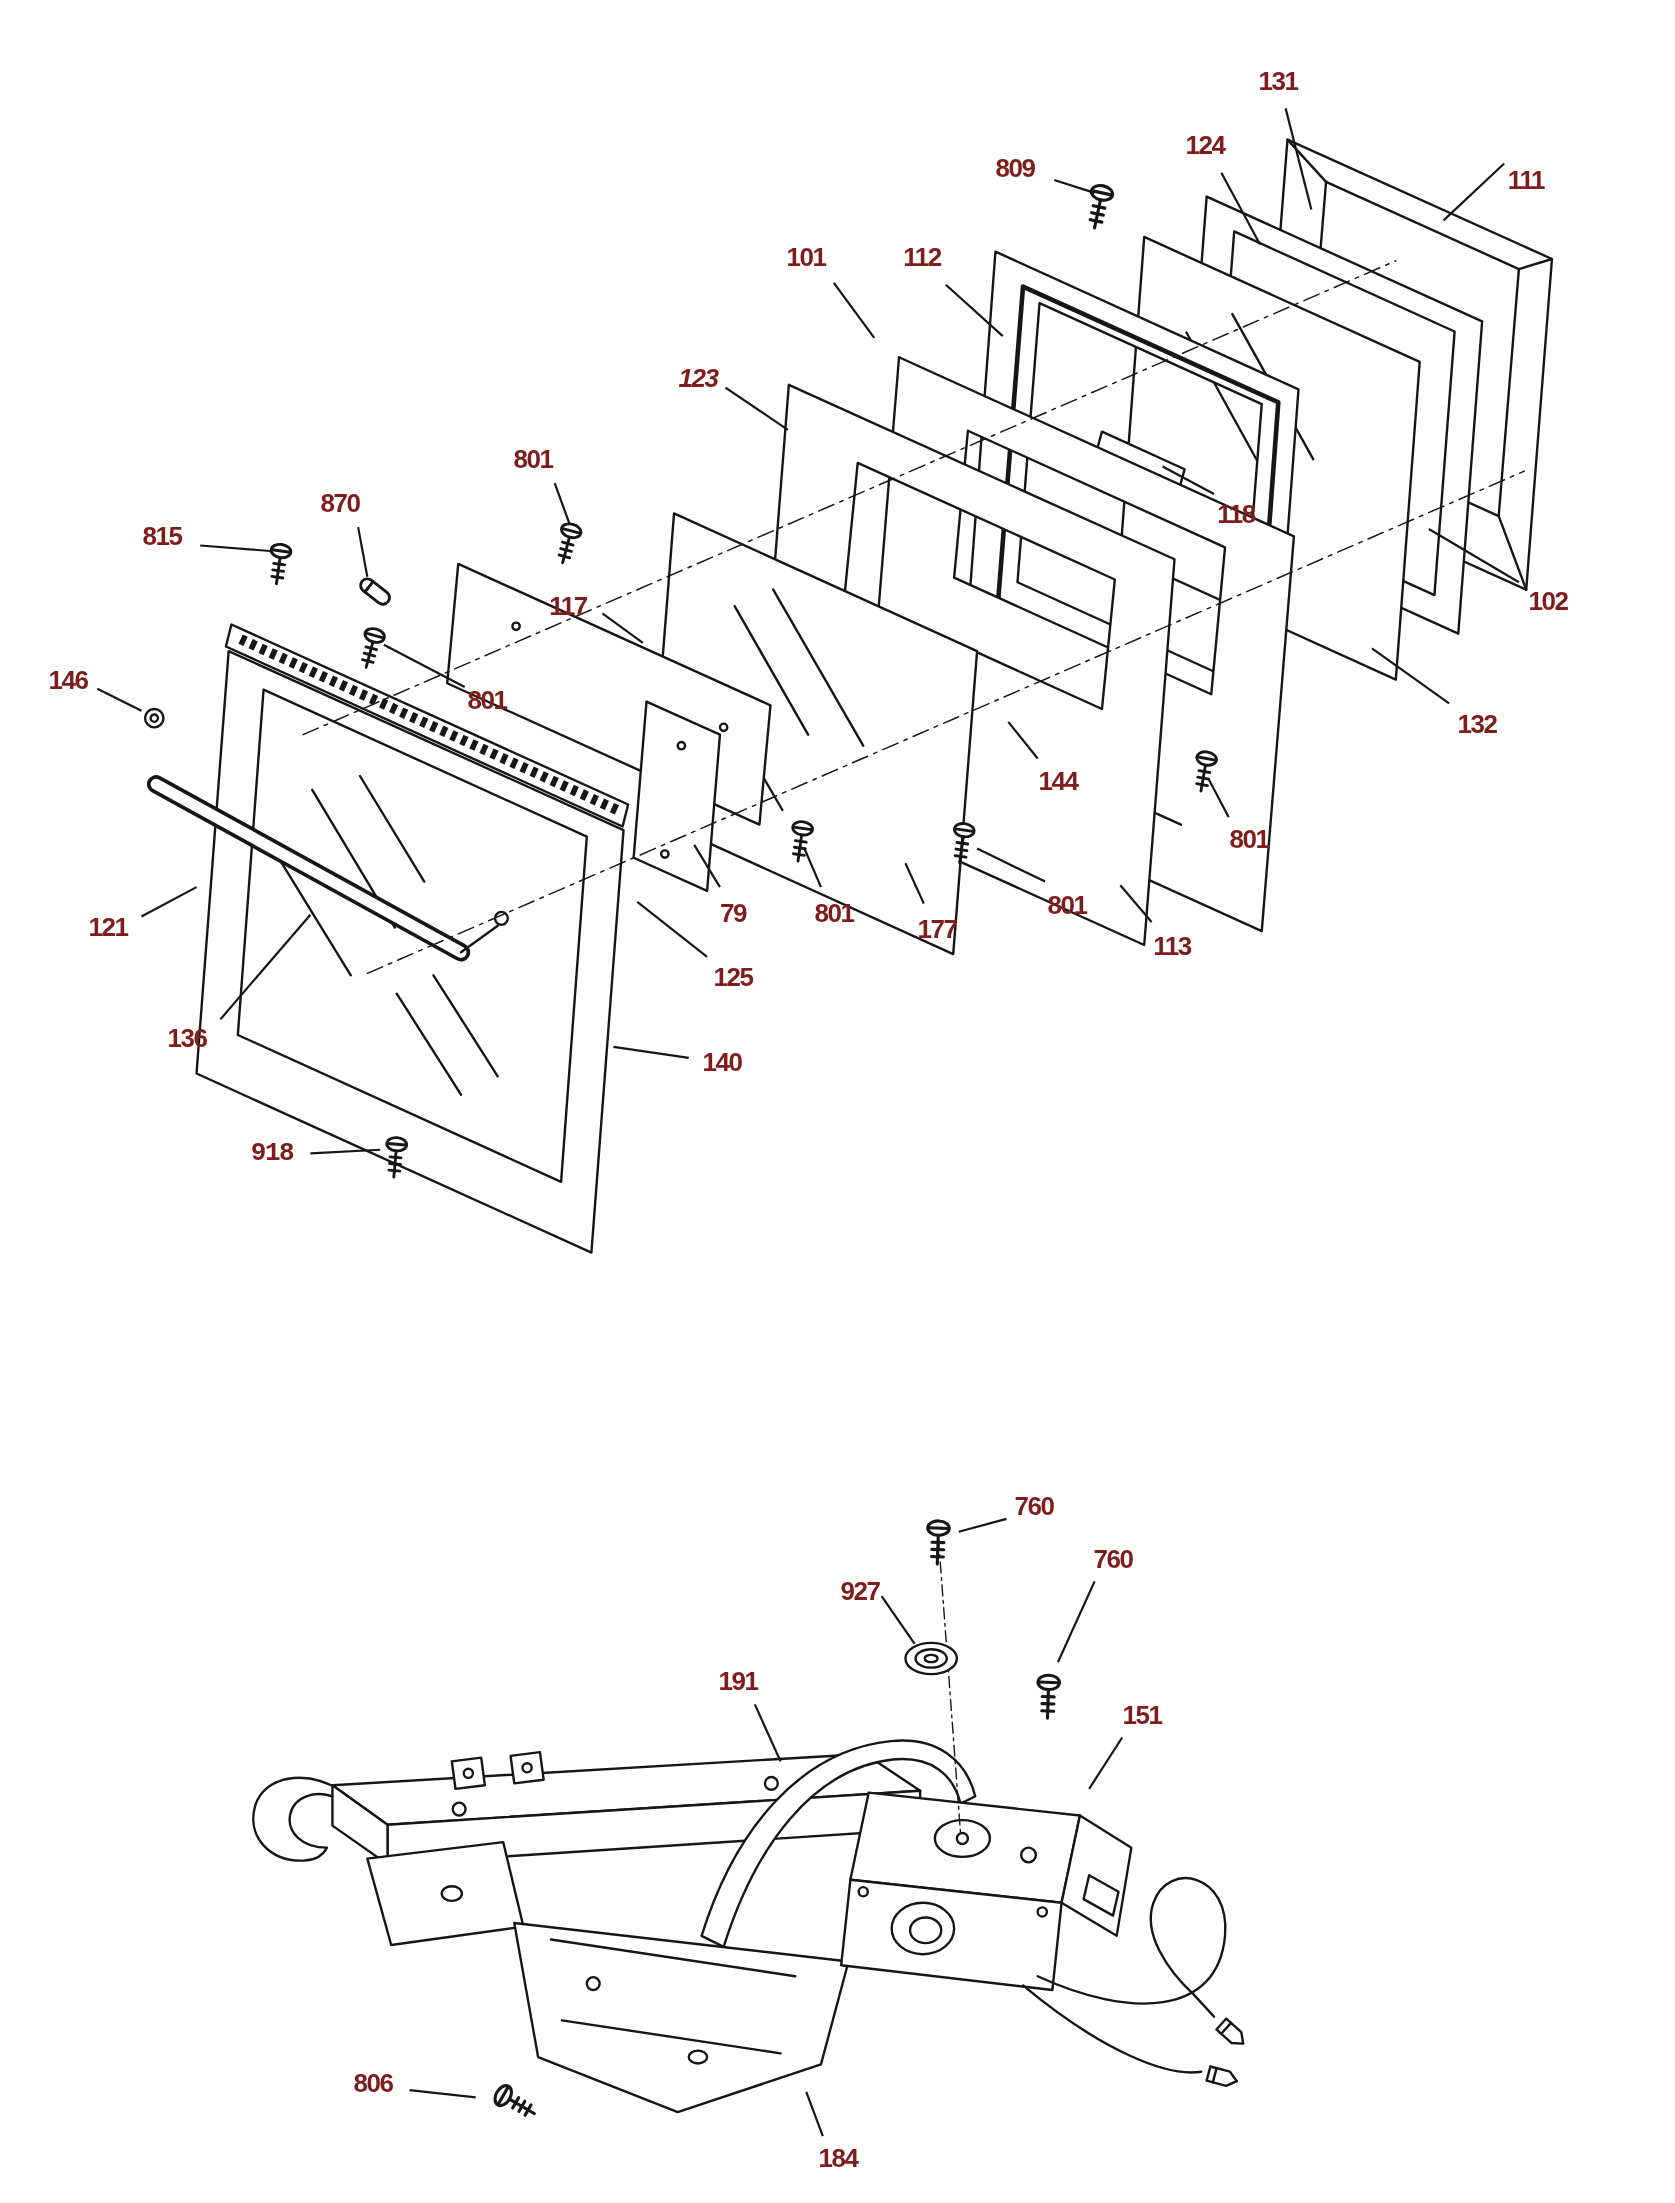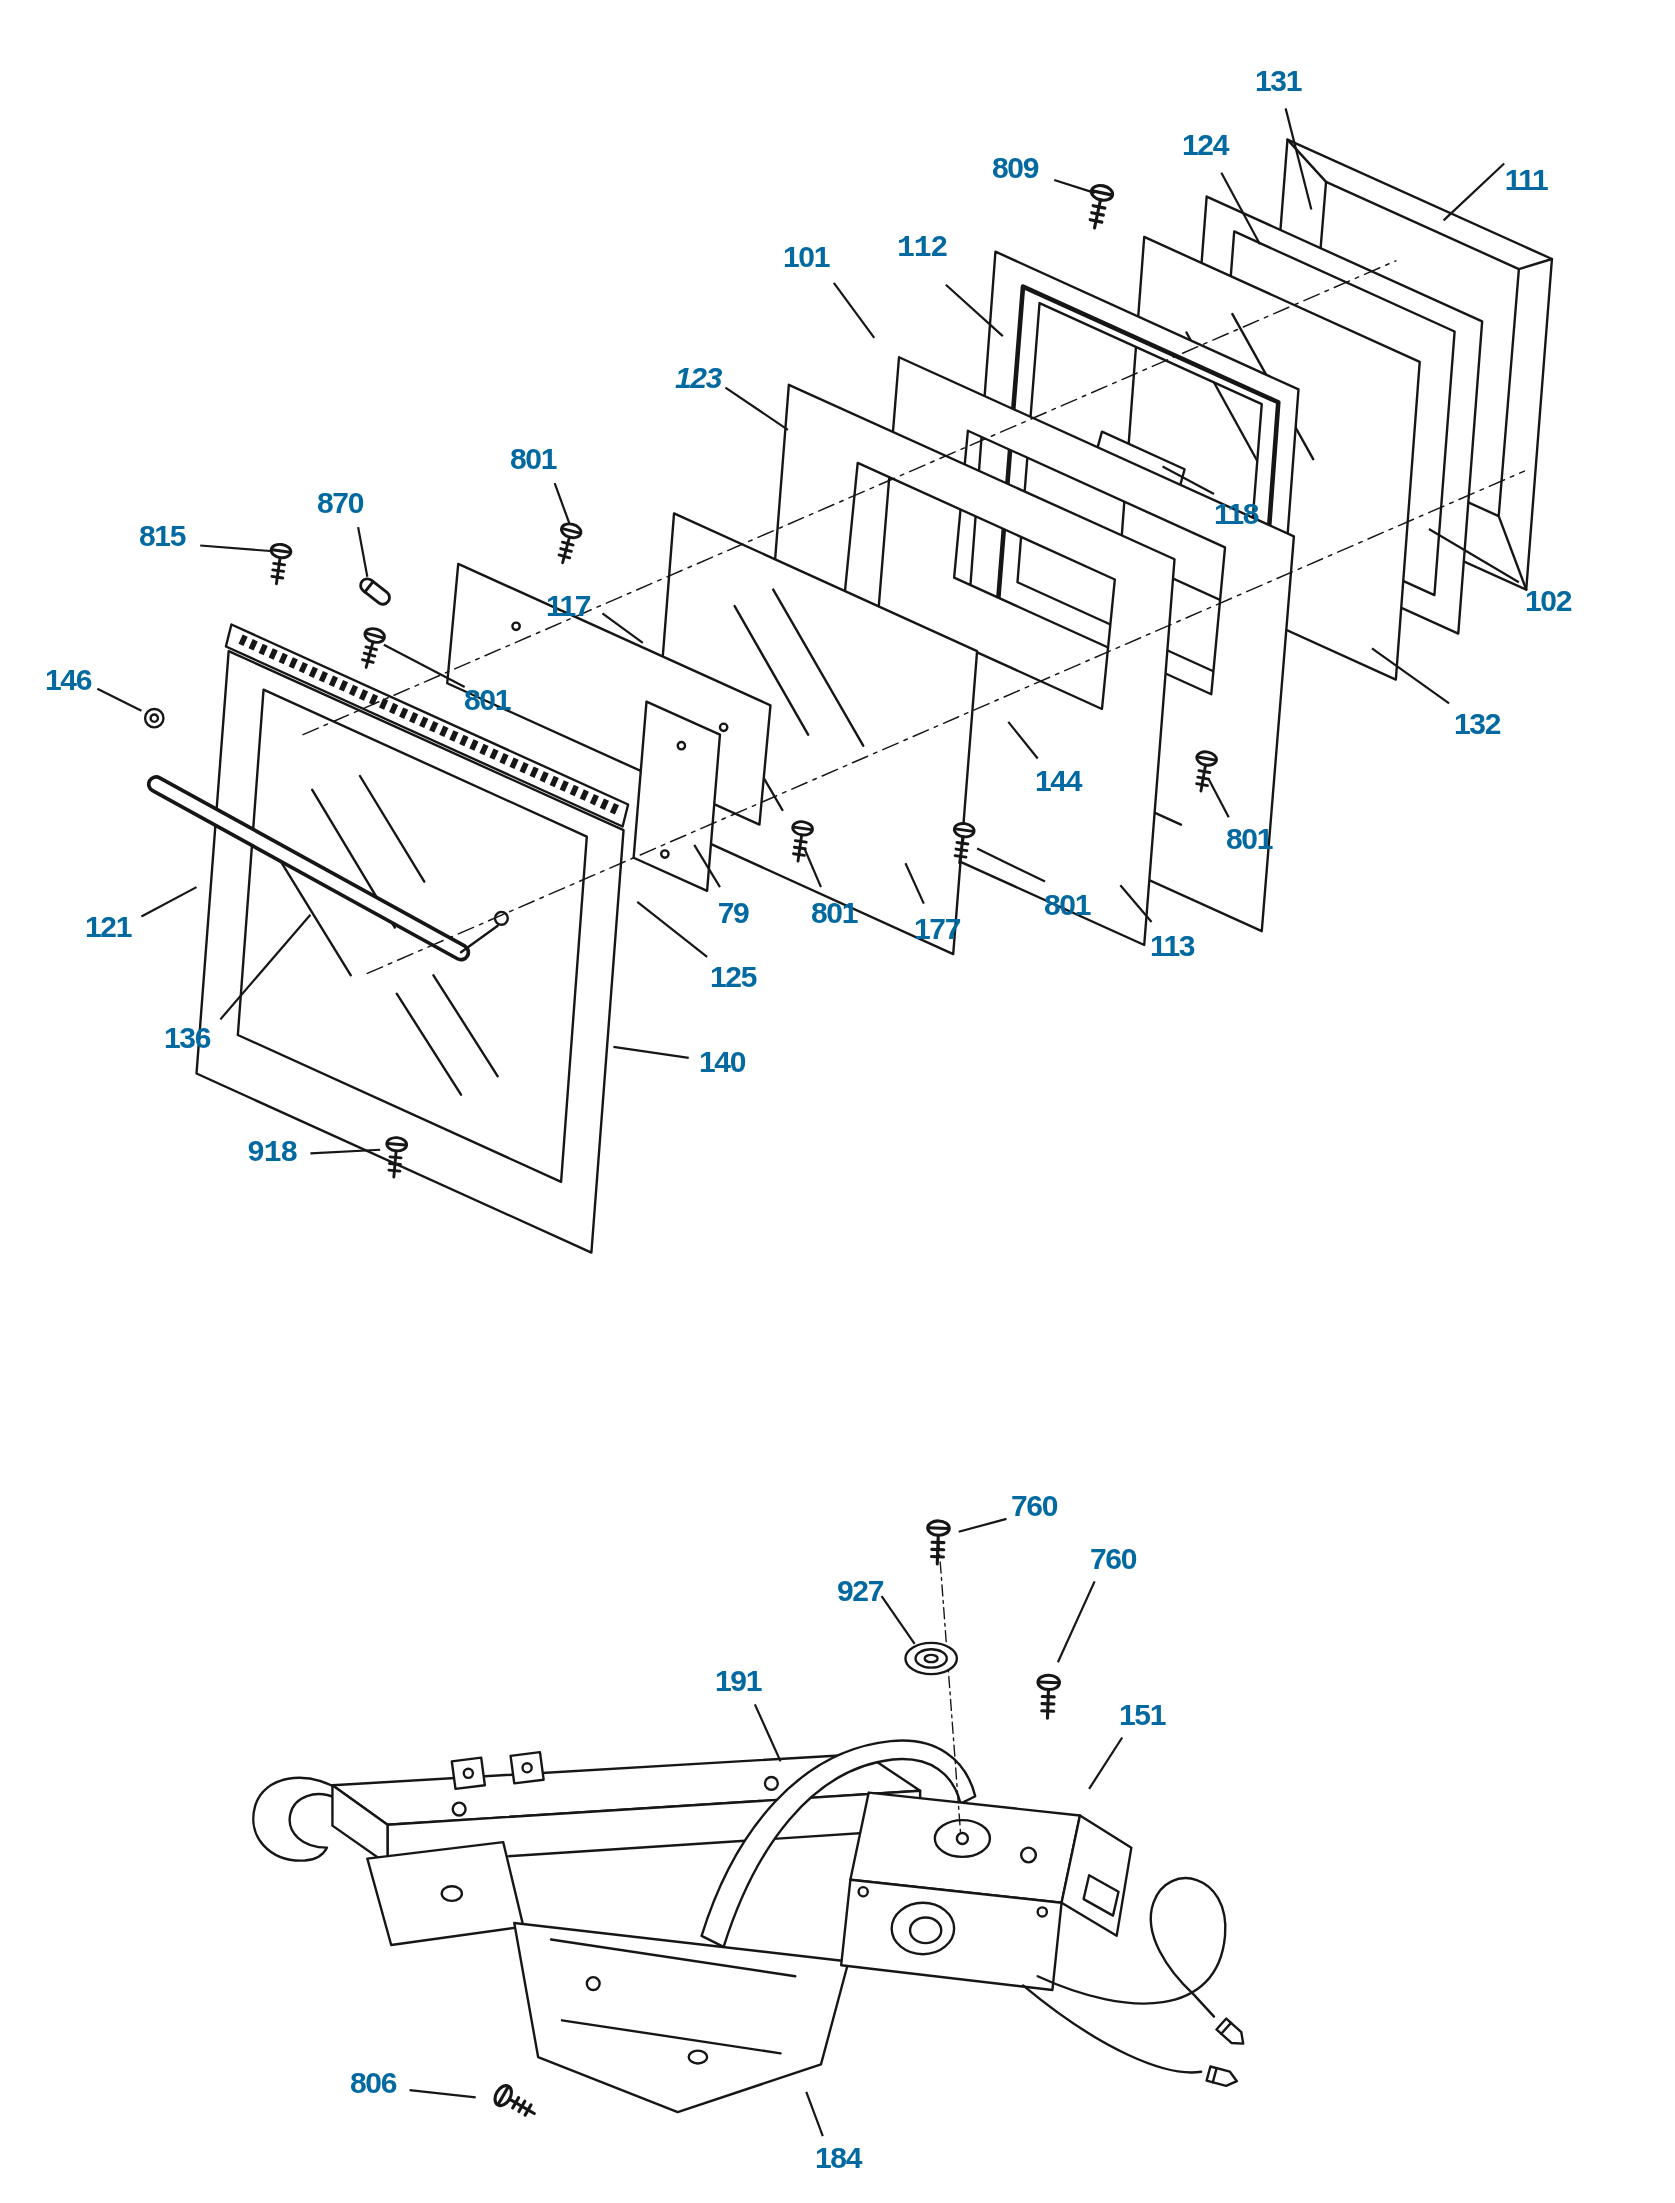--- a/index.html
+++ b/index.html
@@ -3,21 +3,21 @@
 <meta charset="utf-8">
 <style>
   html,body{margin:0;padding:0;background:#ffffff;}
   #page{
     position:relative;width:1675px;height:2204px;background:#ffffff;
     overflow:hidden;font-family:"Liberation Sans",sans-serif;
   }
   svg.layer{position:absolute;left:0;top:0;width:1675px;height:2204px;}
   .callout{
     position:absolute;transform:translate(-50%,-50%);
-    font-weight:700;font-size:30px;letter-spacing:-1.4px;color:#0369a1;
+    font-weight:700;font-size:26px;letter-spacing:-1.4px;color:#7f1d1d;
     white-space:nowrap;line-height:1;
   }
   #leader-layer line{stroke:#161616;stroke-width:2.4px;}
 </style>
 </head>
 <body>
 
 <div id="page">
 
   <svg class="layer" viewBox="0 0 1824 2400" aria-hidden="true">
@@ -194,21 +194,21 @@
       <line x1="446" y1="2276" x2="518" y2="2284"></line>
       <line x1="896" y1="2326" x2="878" y2="2278"></line>
     </svg>
 
   <div id="callouts">
       <div class="callout" style="left: 1015px; top: 168px;">809</div>
       <div class="callout" style="left: 1278px; top: 81px;">131</div>
       <div class="callout" style="left: 1205px; top: 145px;">124</div>
       <div class="callout" style="left: 1526px; top: 136px; margin-top: 44px;">111</div>
       <div class="callout" style="left: 806px; top: 257px;">101</div>
-      <div class="callout" style="left: 922px; top: 248px; font-family: Liberation Mono, monospace;">112</div>
+      <div class="callout" style="left: 922px; top: 257px;">112</div>
       <div class="callout" style="left: 698px; top: 378px; font-style: italic;">123</div>
       <div class="callout" style="left: 533px; top: 459px;">801</div>
       <div class="callout" style="left: 340px; top: 503px;">870</div>
       <div class="callout" style="left: 162px; top: 536px;">815</div>
       <div class="callout" style="left: 568px; top: 606px;">117</div>
       <div class="callout" style="left: 68px; top: 680px;">146</div>
       <div class="callout" style="left: 487px; top: 700px;">801</div>
       <div class="callout" style="left: 1236px; top: 514px;">118</div>
       <div class="callout" style="left: 1548px; top: 601px;">102</div>
       <div class="callout" style="left: 1477px; top: 724px;">132</div>

